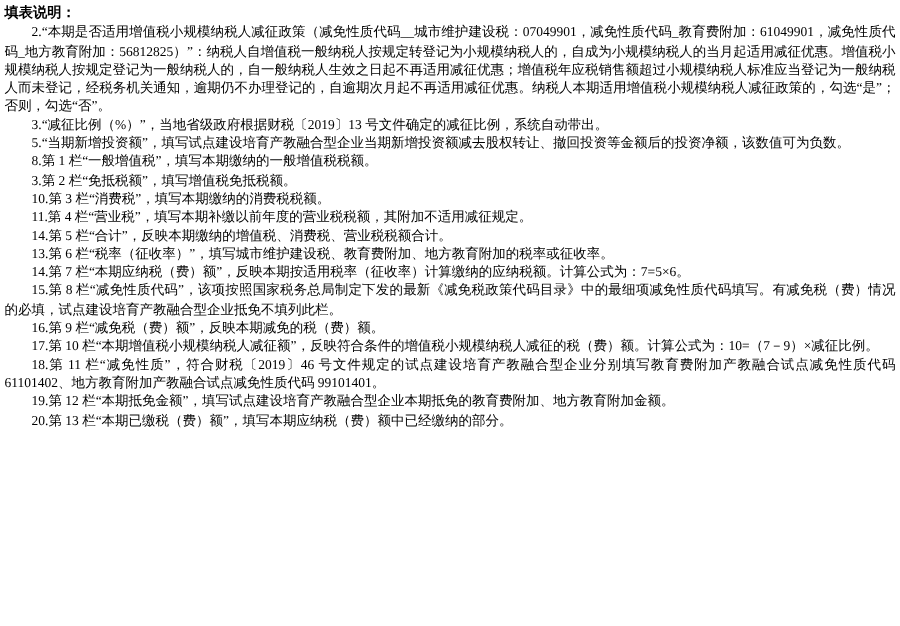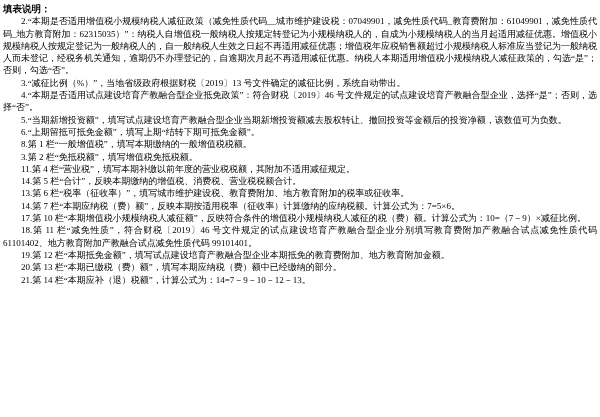--- a/index.html
+++ b/index.html
@@ -31,29 +31,29 @@
   .item {
     margin: 0;
     text-indent: 2em;
   }
 </style>
 </head>
 <body>
 
 <div class="page">
   <h1 class="doc-title">填表说明：</h1>
-  <p class="item">2.“本期是否适用增值税小规模纳税人减征政策（减免性质代码__城市维护建设税：07049901，减免性质代码_教育费附加：61049901，减免性质代码_地方教育附加：62315035）”：纳税人自增值税一般纳税人按规定转登记为小规模纳税人的，自成为小规模纳税人的当月起适用减征优惠。增值税小规模纳税人按规定登记为一般纳税人的，自一般纳税人生效之日起不再适用减征优惠；增值税年应税销售额超过小规模纳税人标准应当登记为一般纳税人而未登记，经税务机关通知，逾期仍不办理登记的，自逾期次月起不再适用减征优惠。纳税人本期适用增值税小规模纳税人减征政策的，勾选“是”；否则，勾选“否”。</p>
+  <p class="item">2.“本期是否适用增值税小规模纳税人减征政策（减免性质代码__城市维护建设税：07049901，减免性质代码_教育费附加：61049901，减免性质代码_地方教育附加：56812825）”：纳税人自增值税一般纳税人按规定转登记为小规模纳税人的，自成为小规模纳税人的当月起适用减征优惠。增值税小规模纳税人按规定登记为一般纳税人的，自一般纳税人生效之日起不再适用减征优惠；增值税年应税销售额超过小规模纳税人标准应当登记为一般纳税人而未登记，经税务机关通知，逾期仍不办理登记的，自逾期次月起不再适用减征优惠。纳税人本期适用增值税小规模纳税人减征政策的，勾选“是”；否则，勾选“否”。</p>
   <p class="item">3.“减征比例（%）”，当地省级政府根据财税〔2019〕13 号文件确定的减征比例，系统自动带出。</p>
-  <p class="item">4.“本期是否适用试点建设培育产教融合型企业抵免政策”：符合财税〔2019〕46 号文件规定的试点建设培育产教融合型企业，选择“是”；否则，选择“否”。</p>
   <p class="item">5.“当期新增投资额”，填写试点建设培育产教融合型企业当期新增投资额减去股权转让、撤回投资等金额后的投资净额，该数值可为负数。</p>
-  <p class="item">6.“上期留抵可抵免金额”，填写上期“结转下期可抵免金额”。</p>
   <p class="item">8.第 1 栏“一般增值税”，填写本期缴纳的一般增值税税额。</p>
   <p class="item">3.第 2 栏“免抵税额”，填写增值税免抵税额。</p>
+  <p class="item">10.第 3 栏“消费税”，填写本期缴纳的消费税税额。</p>
   <p class="item">11.第 4 栏“营业税”，填写本期补缴以前年度的营业税税额，其附加不适用减征规定。</p>
   <p class="item">14.第 5 栏“合计”，反映本期缴纳的增值税、消费税、营业税税额合计。</p>
   <p class="item">13.第 6 栏“税率（征收率）”，填写城市维护建设税、教育费附加、地方教育附加的税率或征收率。</p>
   <p class="item">14.第 7 栏“本期应纳税（费）额”，反映本期按适用税率（征收率）计算缴纳的应纳税额。计算公式为：7=5×6。</p>
+  <p class="item">15.第 8 栏“减免性质代码”，该项按照国家税务总局制定下发的最新《减免税政策代码目录》中的最细项减免性质代码填写。有减免税（费）情况的必填，试点建设培育产教融合型企业抵免不填列此栏。</p>
+  <p class="item">16.第 9 栏“减免税（费）额”，反映本期减免的税（费）额。</p>
   <p class="item">17.第 10 栏“本期增值税小规模纳税人减征额”，反映符合条件的增值税小规模纳税人减征的税（费）额。计算公式为：10=（7－9）×减征比例。</p>
   <p class="item">18.第 11 栏“减免性质”，符合财税〔2019〕46 号文件规定的试点建设培育产教融合型企业分别填写教育费附加产教融合试点减免性质代码 61101402、地方教育附加产教融合试点减免性质代码 99101401。</p>
   <p class="item">19.第 12 栏“本期抵免金额”，填写试点建设培育产教融合型企业本期抵免的教育费附加、地方教育附加金额。</p>
   <p class="item">20.第 13 栏“本期已缴税（费）额”，填写本期应纳税（费）额中已经缴纳的部分。</p>
-  <p class="item">21.第 14 栏“本期应补（退）税额”，计算公式为：14=7－9－10－12－13。</p>
 </div>
 
 </body></html>

